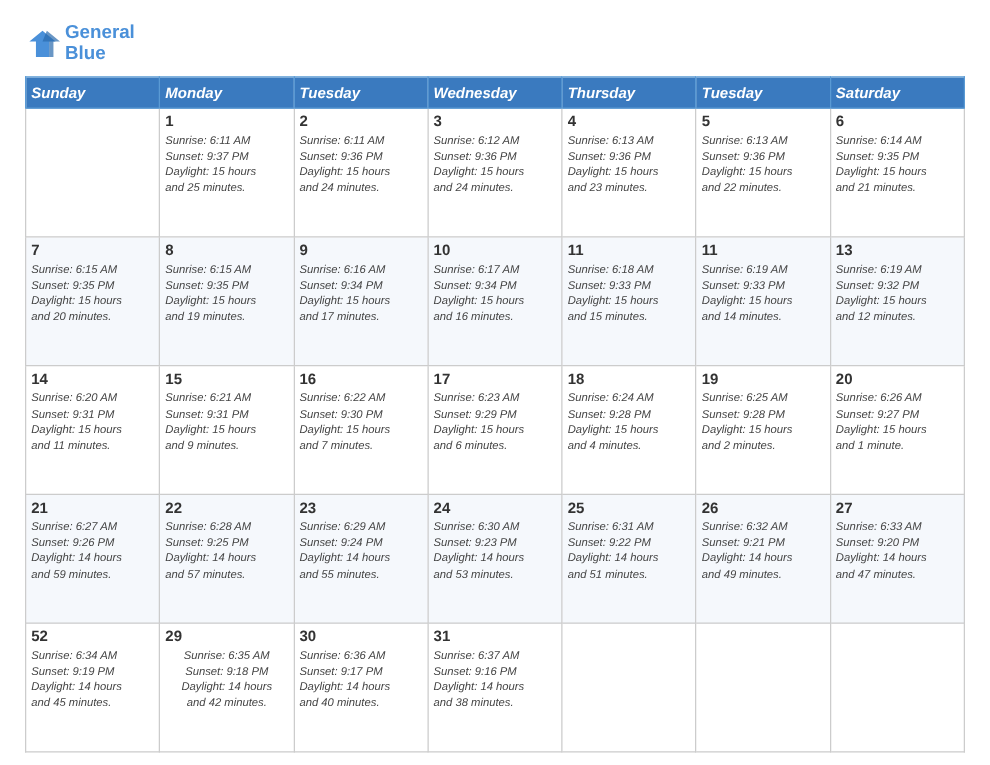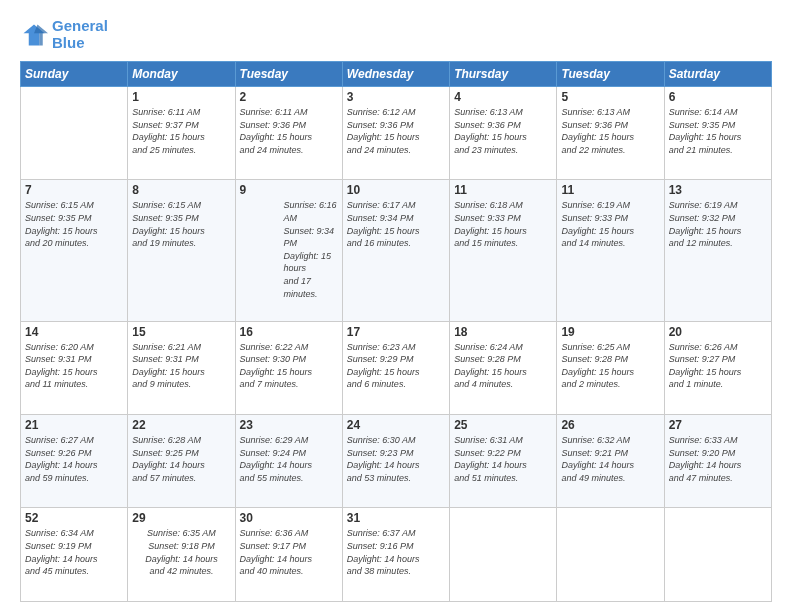--- a/index.html
+++ b/index.html
@@ -185,21 +185,21 @@
           </td>
           <td>
             <span class="day-num">8</span>
             <div class="day-info" style="white-space: pre-line;">Sunrise: 6:15 AM
 Sunset: 9:35 PM
 Daylight: 15 hours
 and 19 minutes.</div>
           </td>
           <td>
             <span class="day-num">9</span>
-            <div class="day-info" style="white-space: pre-line; margin-left: 44px;">Sunrise: 6:16 AM
+            <div class="day-info" style="white-space: pre-line;">Sunrise: 6:16 AM
 Sunset: 9:34 PM
 Daylight: 15 hours
 and 17 minutes.</div>
           </td>
           <td>
             <span class="day-num">10</span>
             <div class="day-info" style="white-space: pre-line;">Sunrise: 6:17 AM
 Sunset: 9:34 PM
 Daylight: 15 hours
 and 16 minutes.</div>

